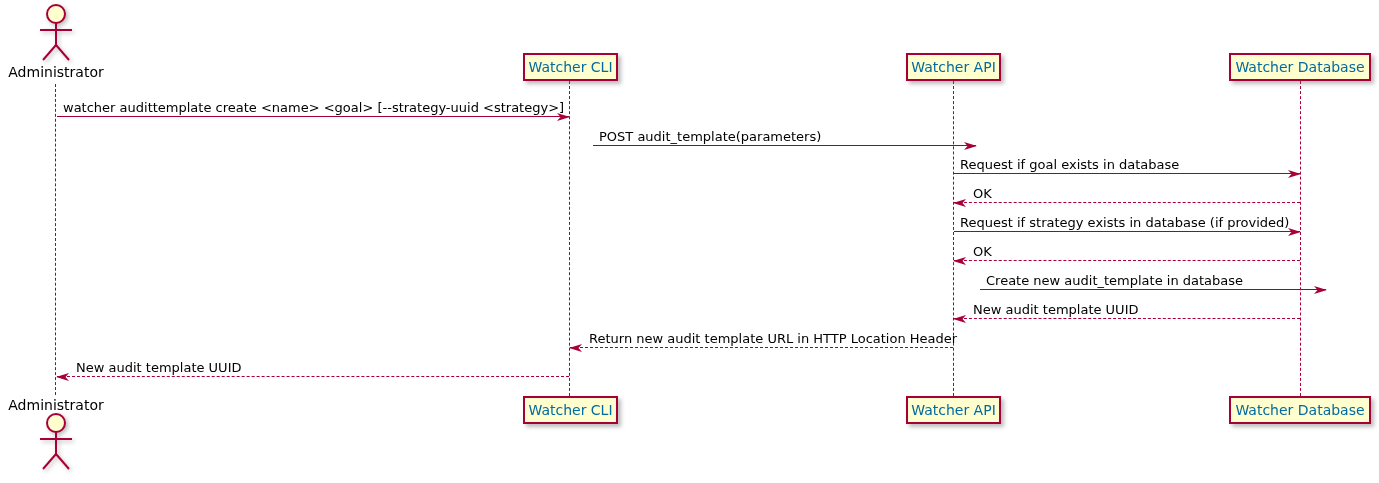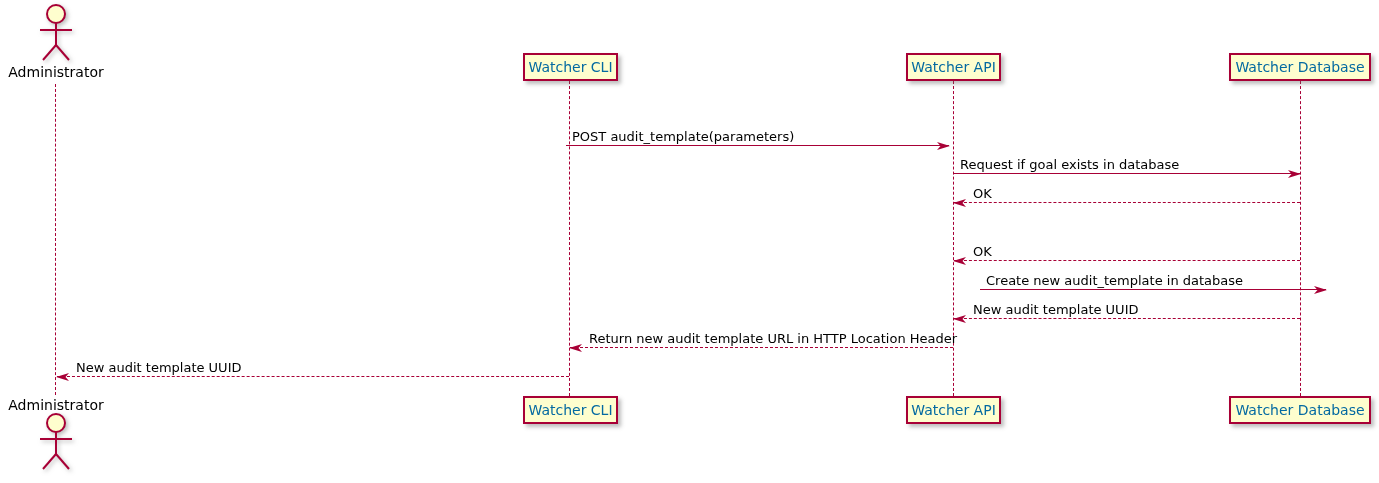--- a/index.html
+++ b/index.html
@@ -99,22 +99,30 @@
   <div class="pbox" style="left:523px;  top:396px; width:95px;">
       <span>Watcher CLI</span>
     </div>
   <div class="pbox" style="left:906px;  top:396px; width:95px;">
       <span>Watcher API</span>
     </div>
   <div class="pbox" style="left:1229px; top:396px; width:142px;">
       <span>Watcher Database</span>
     </div>
 
-
-  <div class="message ltr solid" style="left:566px; top:129px; width:383px;">
+  <div class="message ltr solid" style="left:57px; top:100px; width:512px;">
+    <div class="msg-label">watcher audittemplate create &lt;name&gt; &lt;goal&gt; [--strategy-uuid &lt;strategy&gt;]</div>
+    <div class="msg-line">
+      <svg class="msg-head" width="13" height="10" viewBox="0 0 13 10">
+          <path d="M0,1 L13,5 L0,9 L3.5,5 Z" fill="#A80036"></path>
+        </svg>
+    </div>
+  </div>
+
+  <div class="message ltr solid" style="left:593px; top:129px; width:383px;">
     <div class="msg-label">POST audit_template(parameters)</div>
     <div class="msg-line">
       <svg class="msg-head" width="13" height="10" viewBox="0 0 13 10">
           <path d="M0,1 L13,5 L0,9 L3.5,5 Z" fill="#A80036"></path>
         </svg>
     </div>
   </div>
 
   <div class="message ltr solid" style="left:954px; top:157px; width:346px;">
     <div class="msg-label">Request if goal exists in database</div>
@@ -127,20 +135,28 @@
 
   <div class="message rtl dashed" style="left:954px; top:186px; width:346px;">
     <div class="msg-label">OK</div>
     <div class="msg-line">
       <svg class="msg-head" width="13" height="10" viewBox="0 0 13 10">
           <path d="M13,1 L0,5 L13,9 L9.5,5 Z" fill="#A80036"></path>
         </svg>
     </div>
   </div>
 
+  <div class="message ltr solid" style="left:954px; top:215px; width:346px;">
+    <div class="msg-label">Request if strategy exists in database (if provided)</div>
+    <div class="msg-line">
+      <svg class="msg-head" width="13" height="10" viewBox="0 0 13 10">
+          <path d="M0,1 L13,5 L0,9 L3.5,5 Z" fill="#A80036"></path>
+        </svg>
+    </div>
+  </div>
 
   <div class="message rtl dashed" style="left:954px; top:244px; width:346px;">
     <div class="msg-label">OK</div>
     <div class="msg-line">
       <svg class="msg-head" width="13" height="10" viewBox="0 0 13 10">
           <path d="M13,1 L0,5 L13,9 L9.5,5 Z" fill="#A80036"></path>
         </svg>
     </div>
   </div>
 

